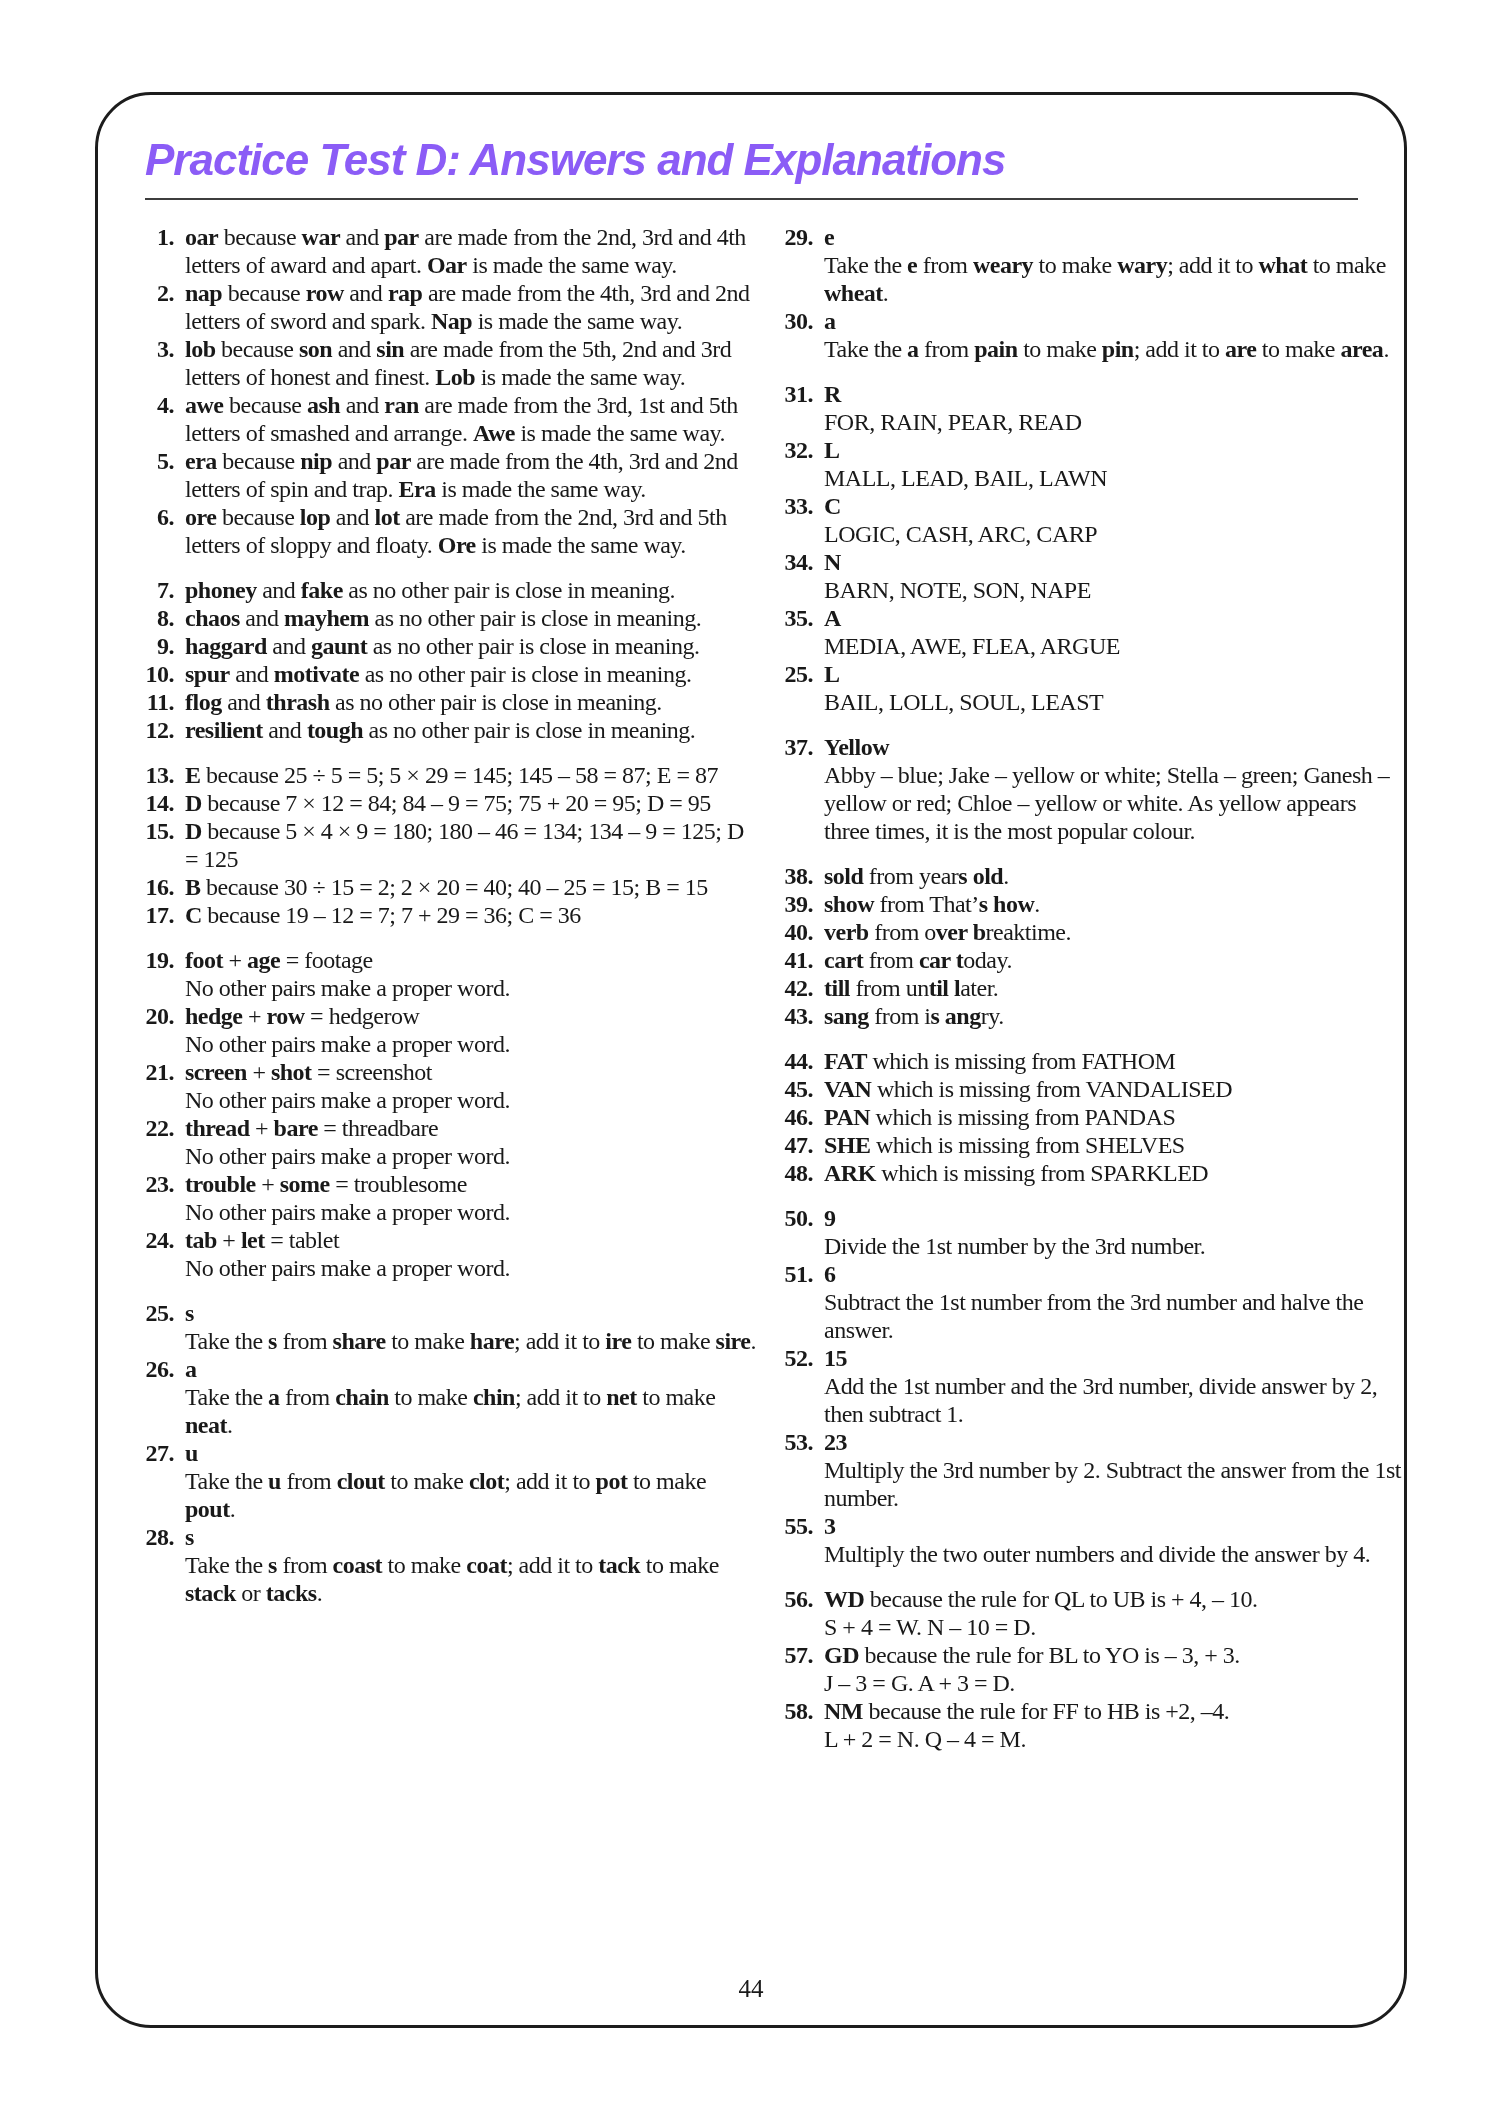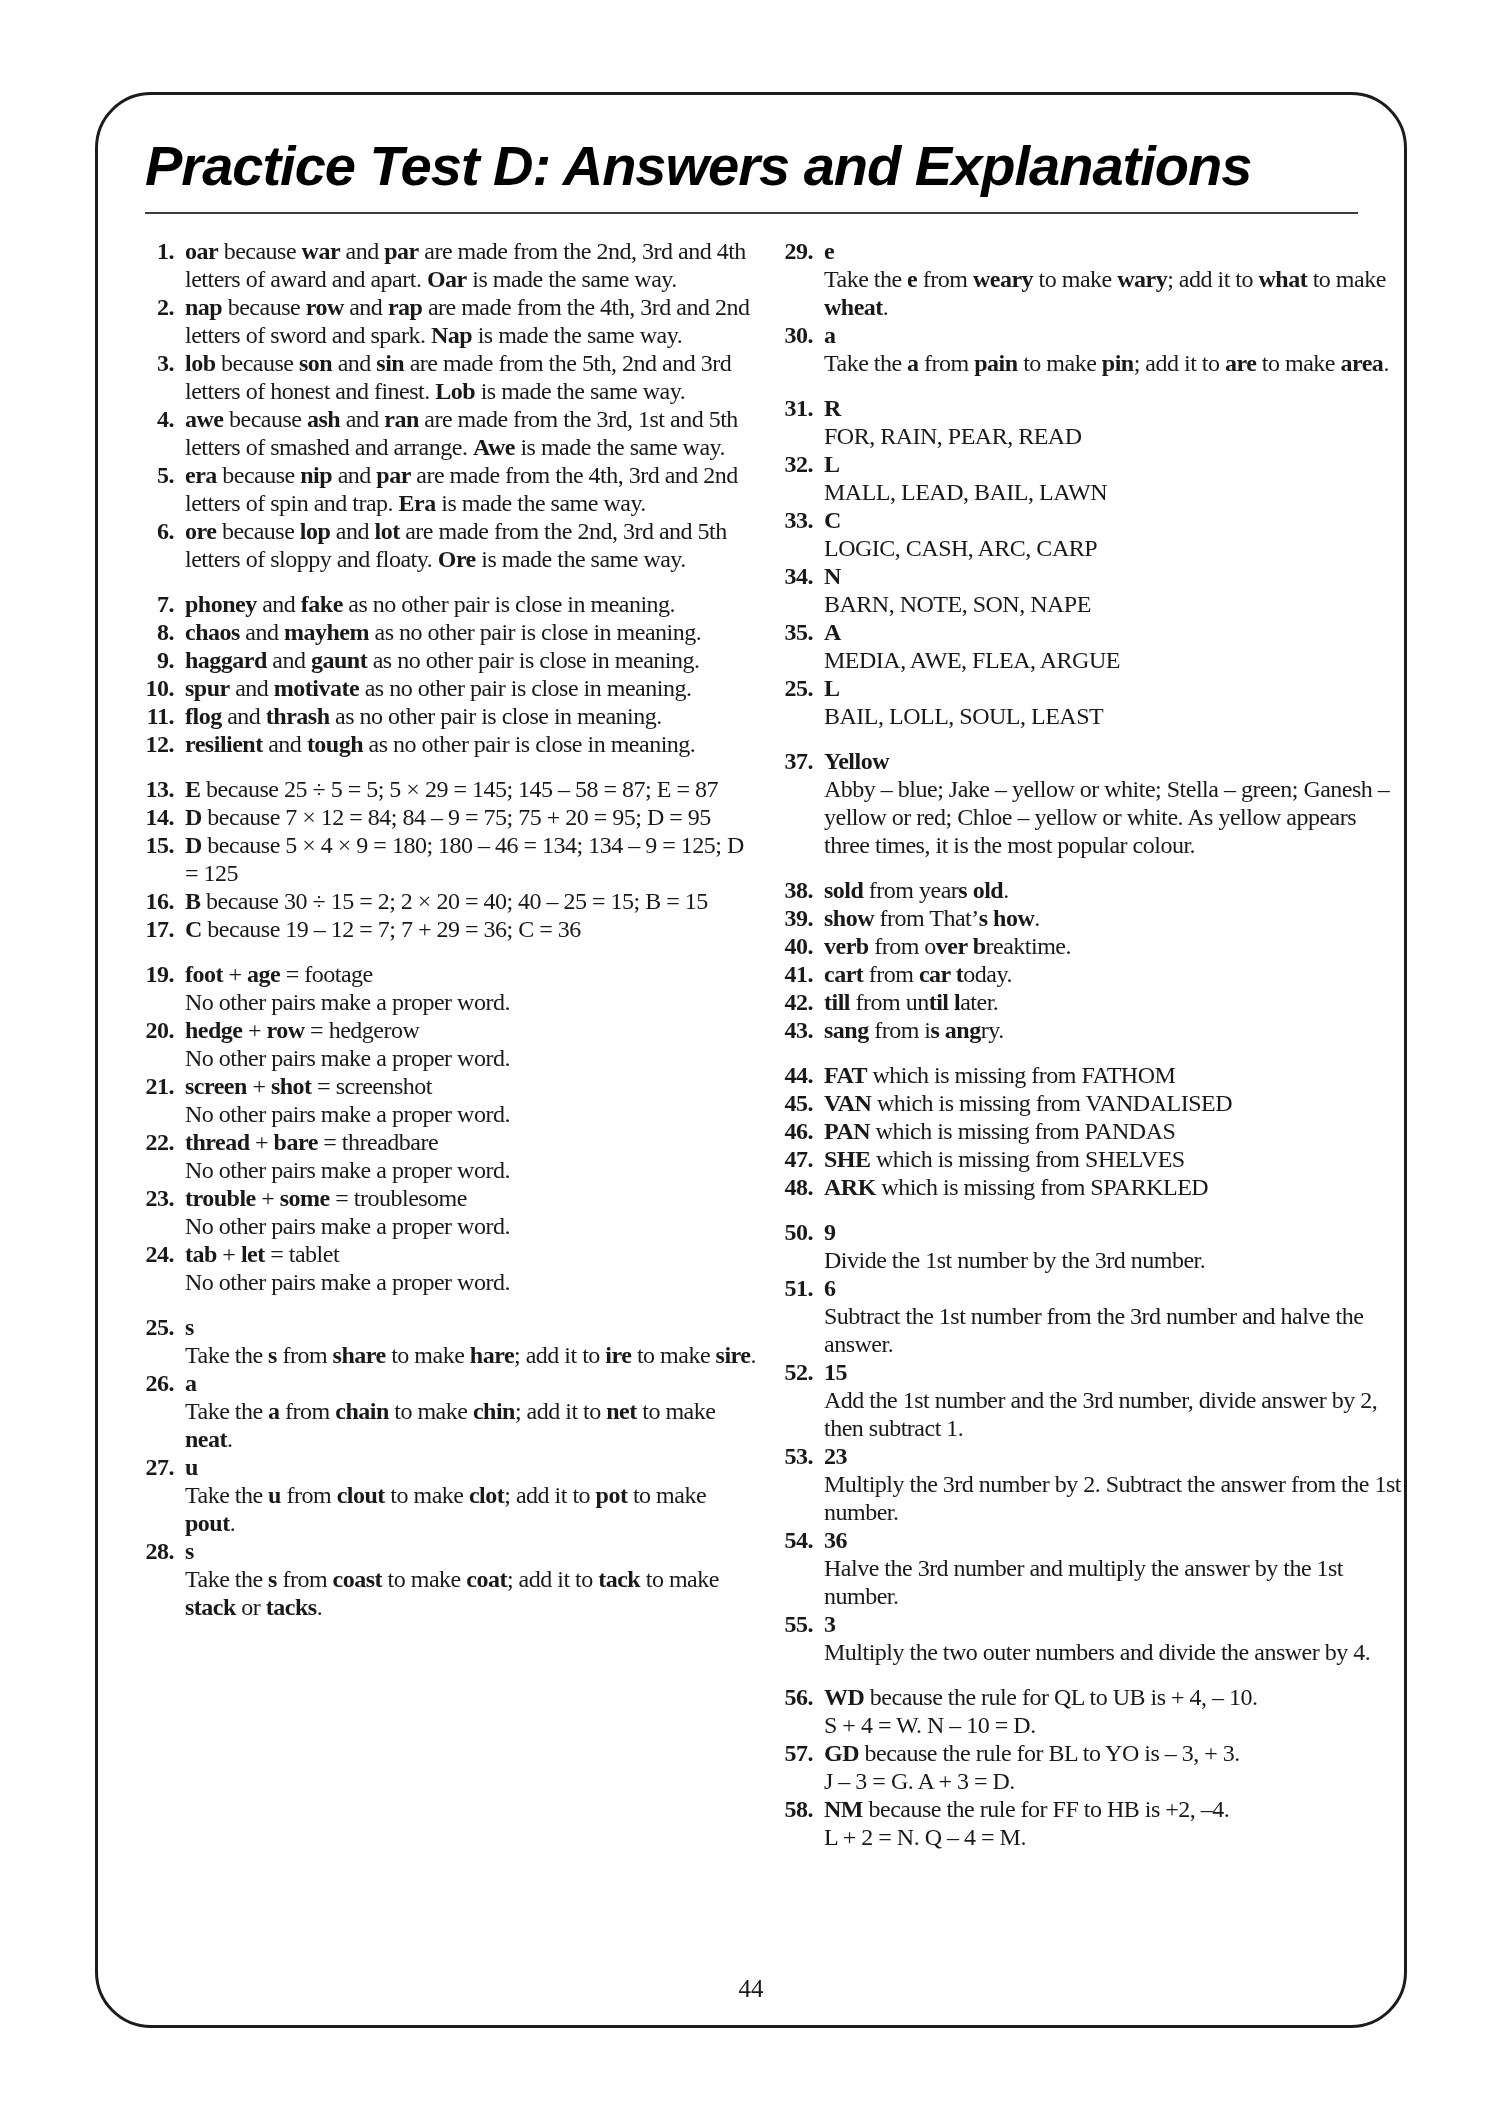--- a/index.html
+++ b/index.html
@@ -20,24 +20,24 @@
     box-sizing: border-box;
     border: 3px solid #1c1c1c;
     border-radius: 56px;
     background: #ffffff;
   }
   .title {
     margin: 40px 48px 0 47px;
     font-family: "Liberation Sans", sans-serif;
     font-style: italic;
     font-weight: 700;
-    font-size: 56px;
+    font-size: 44px;
     line-height: 1.12;
     letter-spacing: -1px;
-    color: #000000;
+    color: #8b5cf6;
     white-space: nowrap;
   }
   .rule {
     height: 0;
     border-top: 2px solid #3d3d3d;
     margin: 14px 46px 0 47px;
   }
   .columns {
     display: flex;
     margin: 23px 0 0 36px;
@@ -424,27 +424,20 @@
             </div>
           </div>
           <div class="item">
             <span class="num">53.</span>
             <div class="abody">
               <div class="line"><b>23</b></div>
               <div class="line">Multiply the 3rd number by 2. Subtract the answer from the 1st number.</div>
             </div>
           </div>
           <div class="item">
-            <span class="num">54.</span>
-            <div class="abody">
-              <div class="line"><b>36</b></div>
-              <div class="line">Halve the 3rd number and multiply the answer by the 1st number.</div>
-            </div>
-          </div>
-          <div class="item">
             <span class="num">55.</span>
             <div class="abody">
               <div class="line"><b>3</b></div>
               <div class="line">Multiply the two outer numbers and divide the answer by 4.</div>
             </div>
           </div>
         </div>
         <div class="group">
           <div class="item">
             <span class="num">56.</span>

